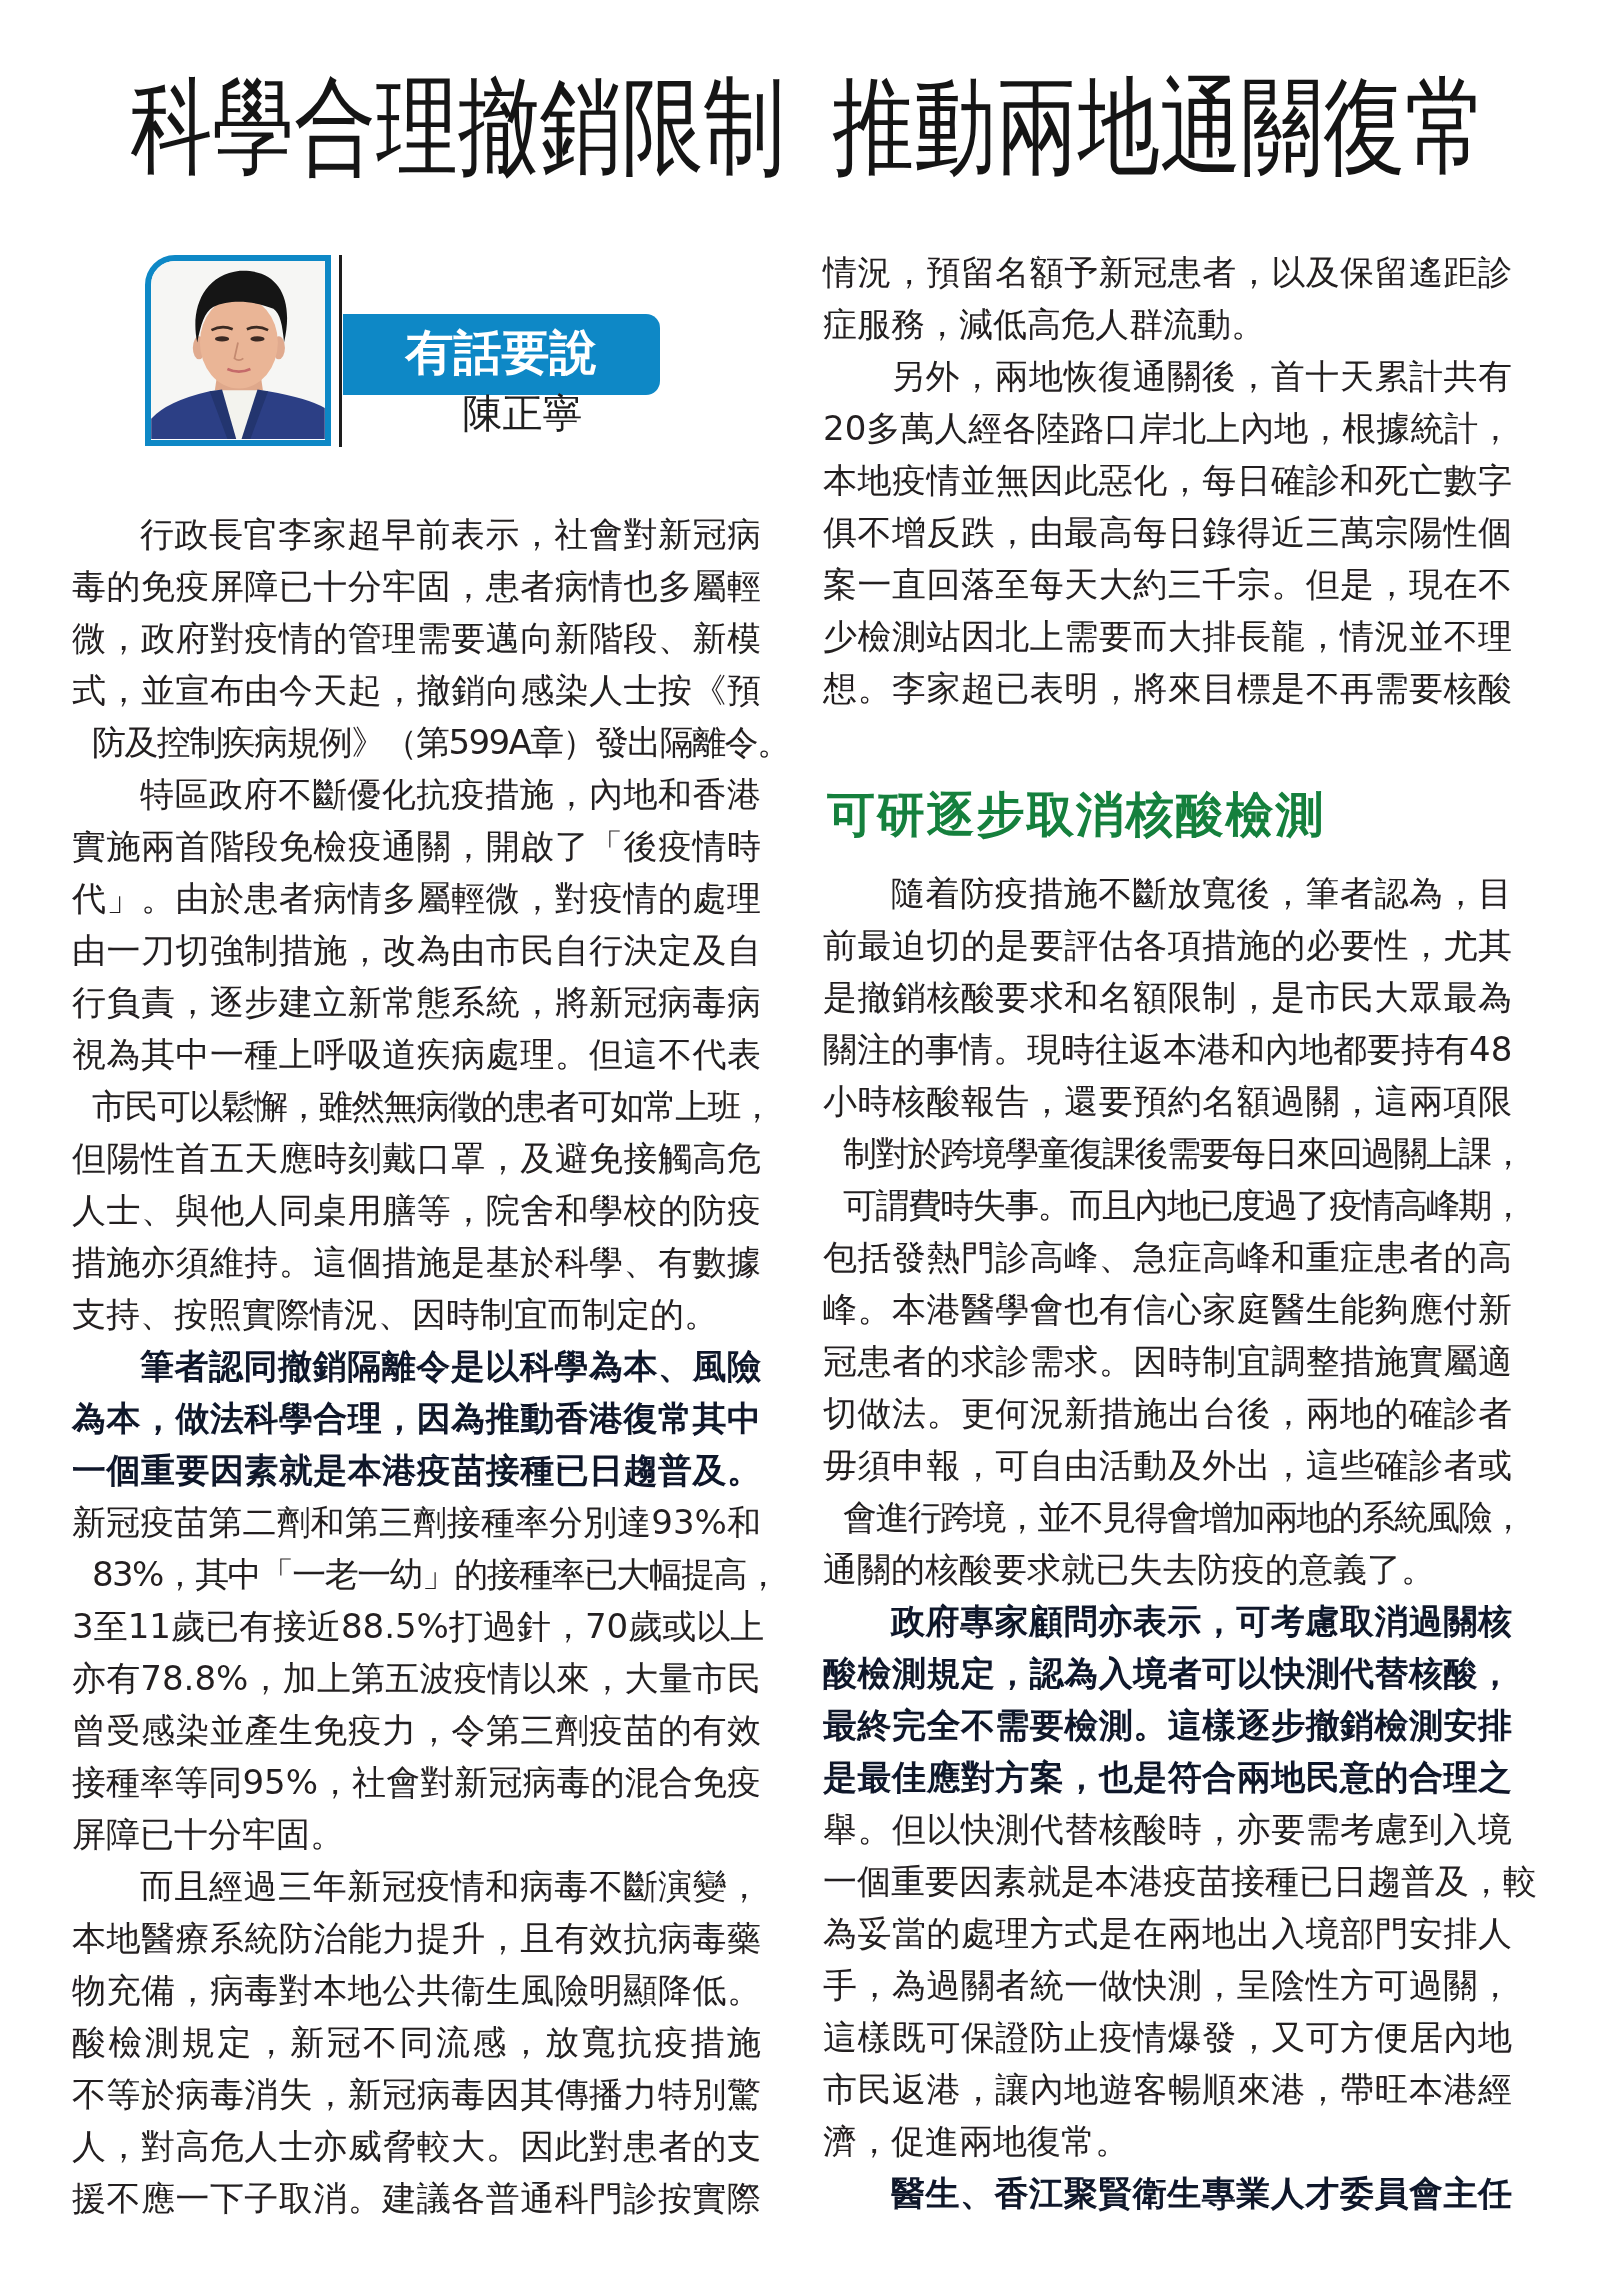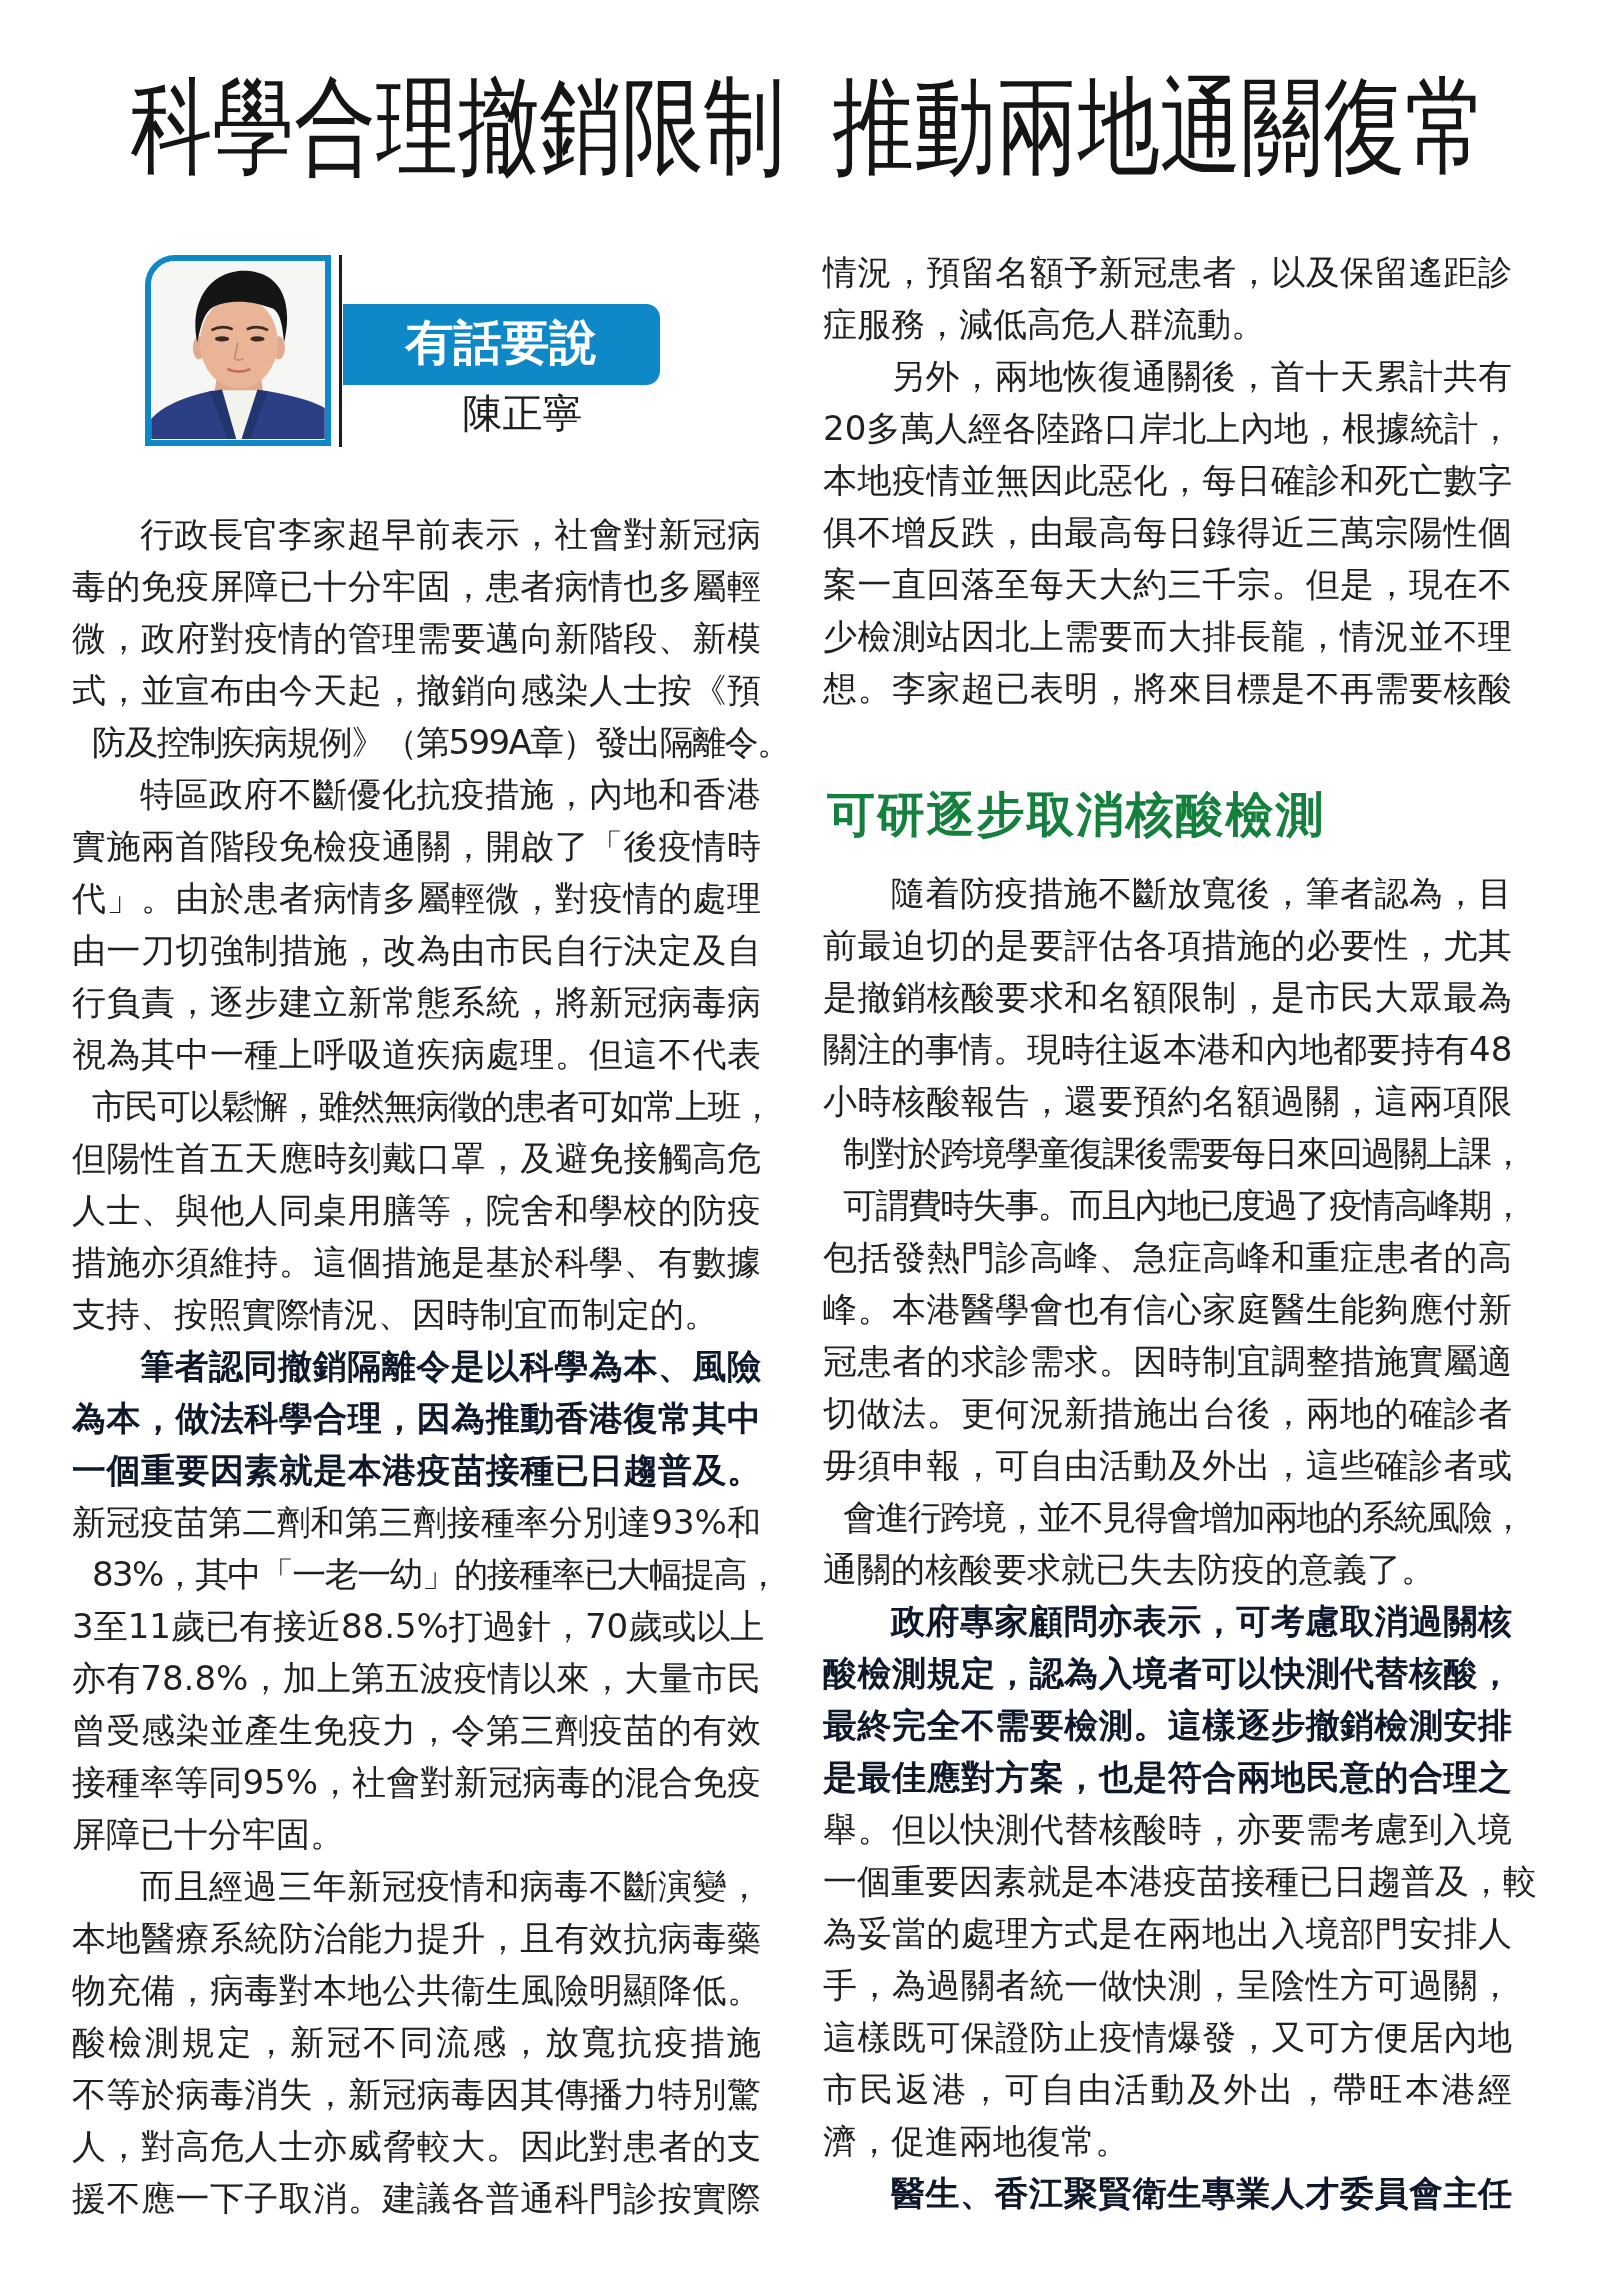--- a/index.html
+++ b/index.html
@@ -21,21 +21,21 @@
   #headline .gap { display: inline-block; width: 61px; }
 
   
   #photo-frame {
     left: 145px; top: 255px; width: 186px; height: 191px; box-sizing: border-box;
     border: 6.2px solid var(--accent); border-top-left-radius: 30px; overflow: hidden; background: #fff;
   }
   #photo-frame svg { display: block; }
   #divider { left: 339px; top: 255px; width: 2.7px; height: 192px; background: #1d1d1d; }
   #badge {
-    left: 343px; top: 304px; width: 317px; height: 81px; background: var(--accent);
+    left: 343px; top: 314px; width: 317px; height: 81px; background: var(--accent);
     border-radius: 0 14px 14px 0; color: #fff; font-weight: bold; font-size: 48px;
     line-height: 77px; text-align: center; white-space: nowrap;
   }
   #author-name {
     left: 343px; top: 388px; width: 317px; height: 50px; line-height: 50px;
     font-size: 40px; text-align: center; color: #1f1f1f; white-space: nowrap; padding-left: 21px;
   }
 
   
   #subheading {
@@ -156,17 +156,17 @@
   <div class="ln">通關的核酸要求就已失去防疫的意義了。</div>
   <div class="ln i j b">政府專家顧問亦表示，可考慮取消過關核</div>
   <div class="ln j b">酸檢測規定，認為入境者可以快測代替核酸，</div>
   <div class="ln j b">最終完全不需要檢測。這樣逐步撤銷檢測安排</div>
   <div class="ln j b">是最佳應對方案，也是符合兩地民意的合理之</div>
   <div class="ln j">舉。但以快測代替核酸時，亦要需考慮到入境</div>
   <div class="ln j">一個重要因素就是本港疫苗接種已日趨普及，較</div>
   <div class="ln j">為妥當的處理方式是在兩地出入境部門安排人</div>
   <div class="ln j">手，為過關者統一做快測，呈陰性方可過關，</div>
   <div class="ln j">這樣既可保證防止疫情爆發，又可方便居內地</div>
-  <div class="ln j">市民返港，可自由活動及外出，帶旺本港經</div>
+  <div class="ln j">市民返港，讓內地遊客暢順來港，帶旺本港經</div>
   <div class="ln">濟，促進兩地復常。</div>
   <div class="ln i j b">醫生、香江聚賢衛生專業人才委員會主任</div>
 </div>
 
 
 </body></html>

